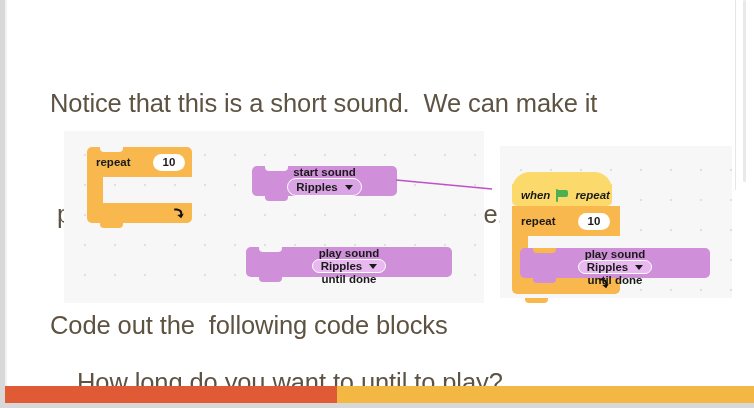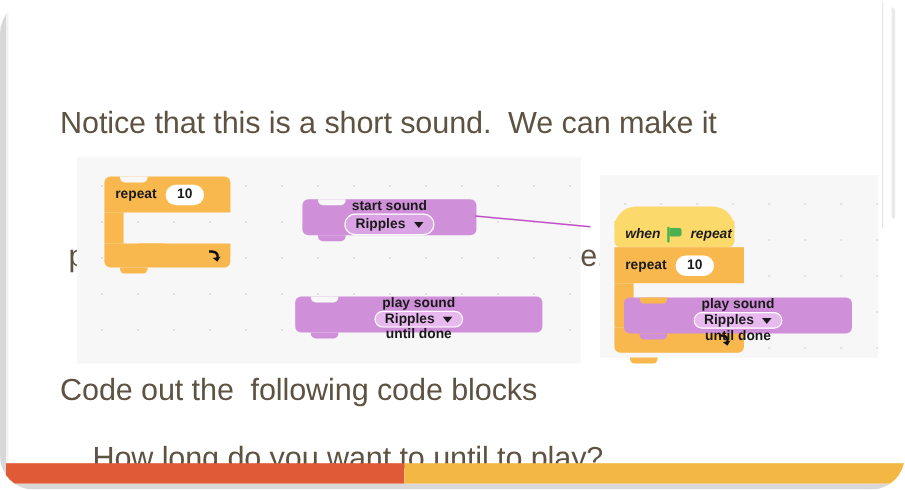--- a/index.html
+++ b/index.html
@@ -15,21 +15,20 @@
     font-family: "Liberation Sans", sans-serif;
   }
 
   
   #slide {
     position: absolute;
     left: 0; top: 0;
     width: 754px; height: 408px;
     background: #ffffff;
     overflow: hidden;
-    border-radius: 28px;
   }
   .edge-left {
     position: absolute;
     left: 0; top: 0;
     width: 5px; height: 408px;
     background: #d8d8d8;
   }
   .edge-left-inner {
     position: absolute;
     left: 5px; top: 0;
@@ -180,21 +179,21 @@
   
   .num-oval {
     display: inline-flex;
     align-items: center;
     justify-content: center;
     background: #ffffff;
     border-radius: 11px;
     min-width: 26px;
     height: 17px;
     padding: 0 10px;
-    margin-left: 7px;
+    margin-left: 22px;
     font-size: 11.5px;
     font-weight: bold;
     color: #1a1a1a;
     box-sizing: border-box;
   }
 
   
   .dd-pill {
     display: inline-flex;
     align-items: center;

